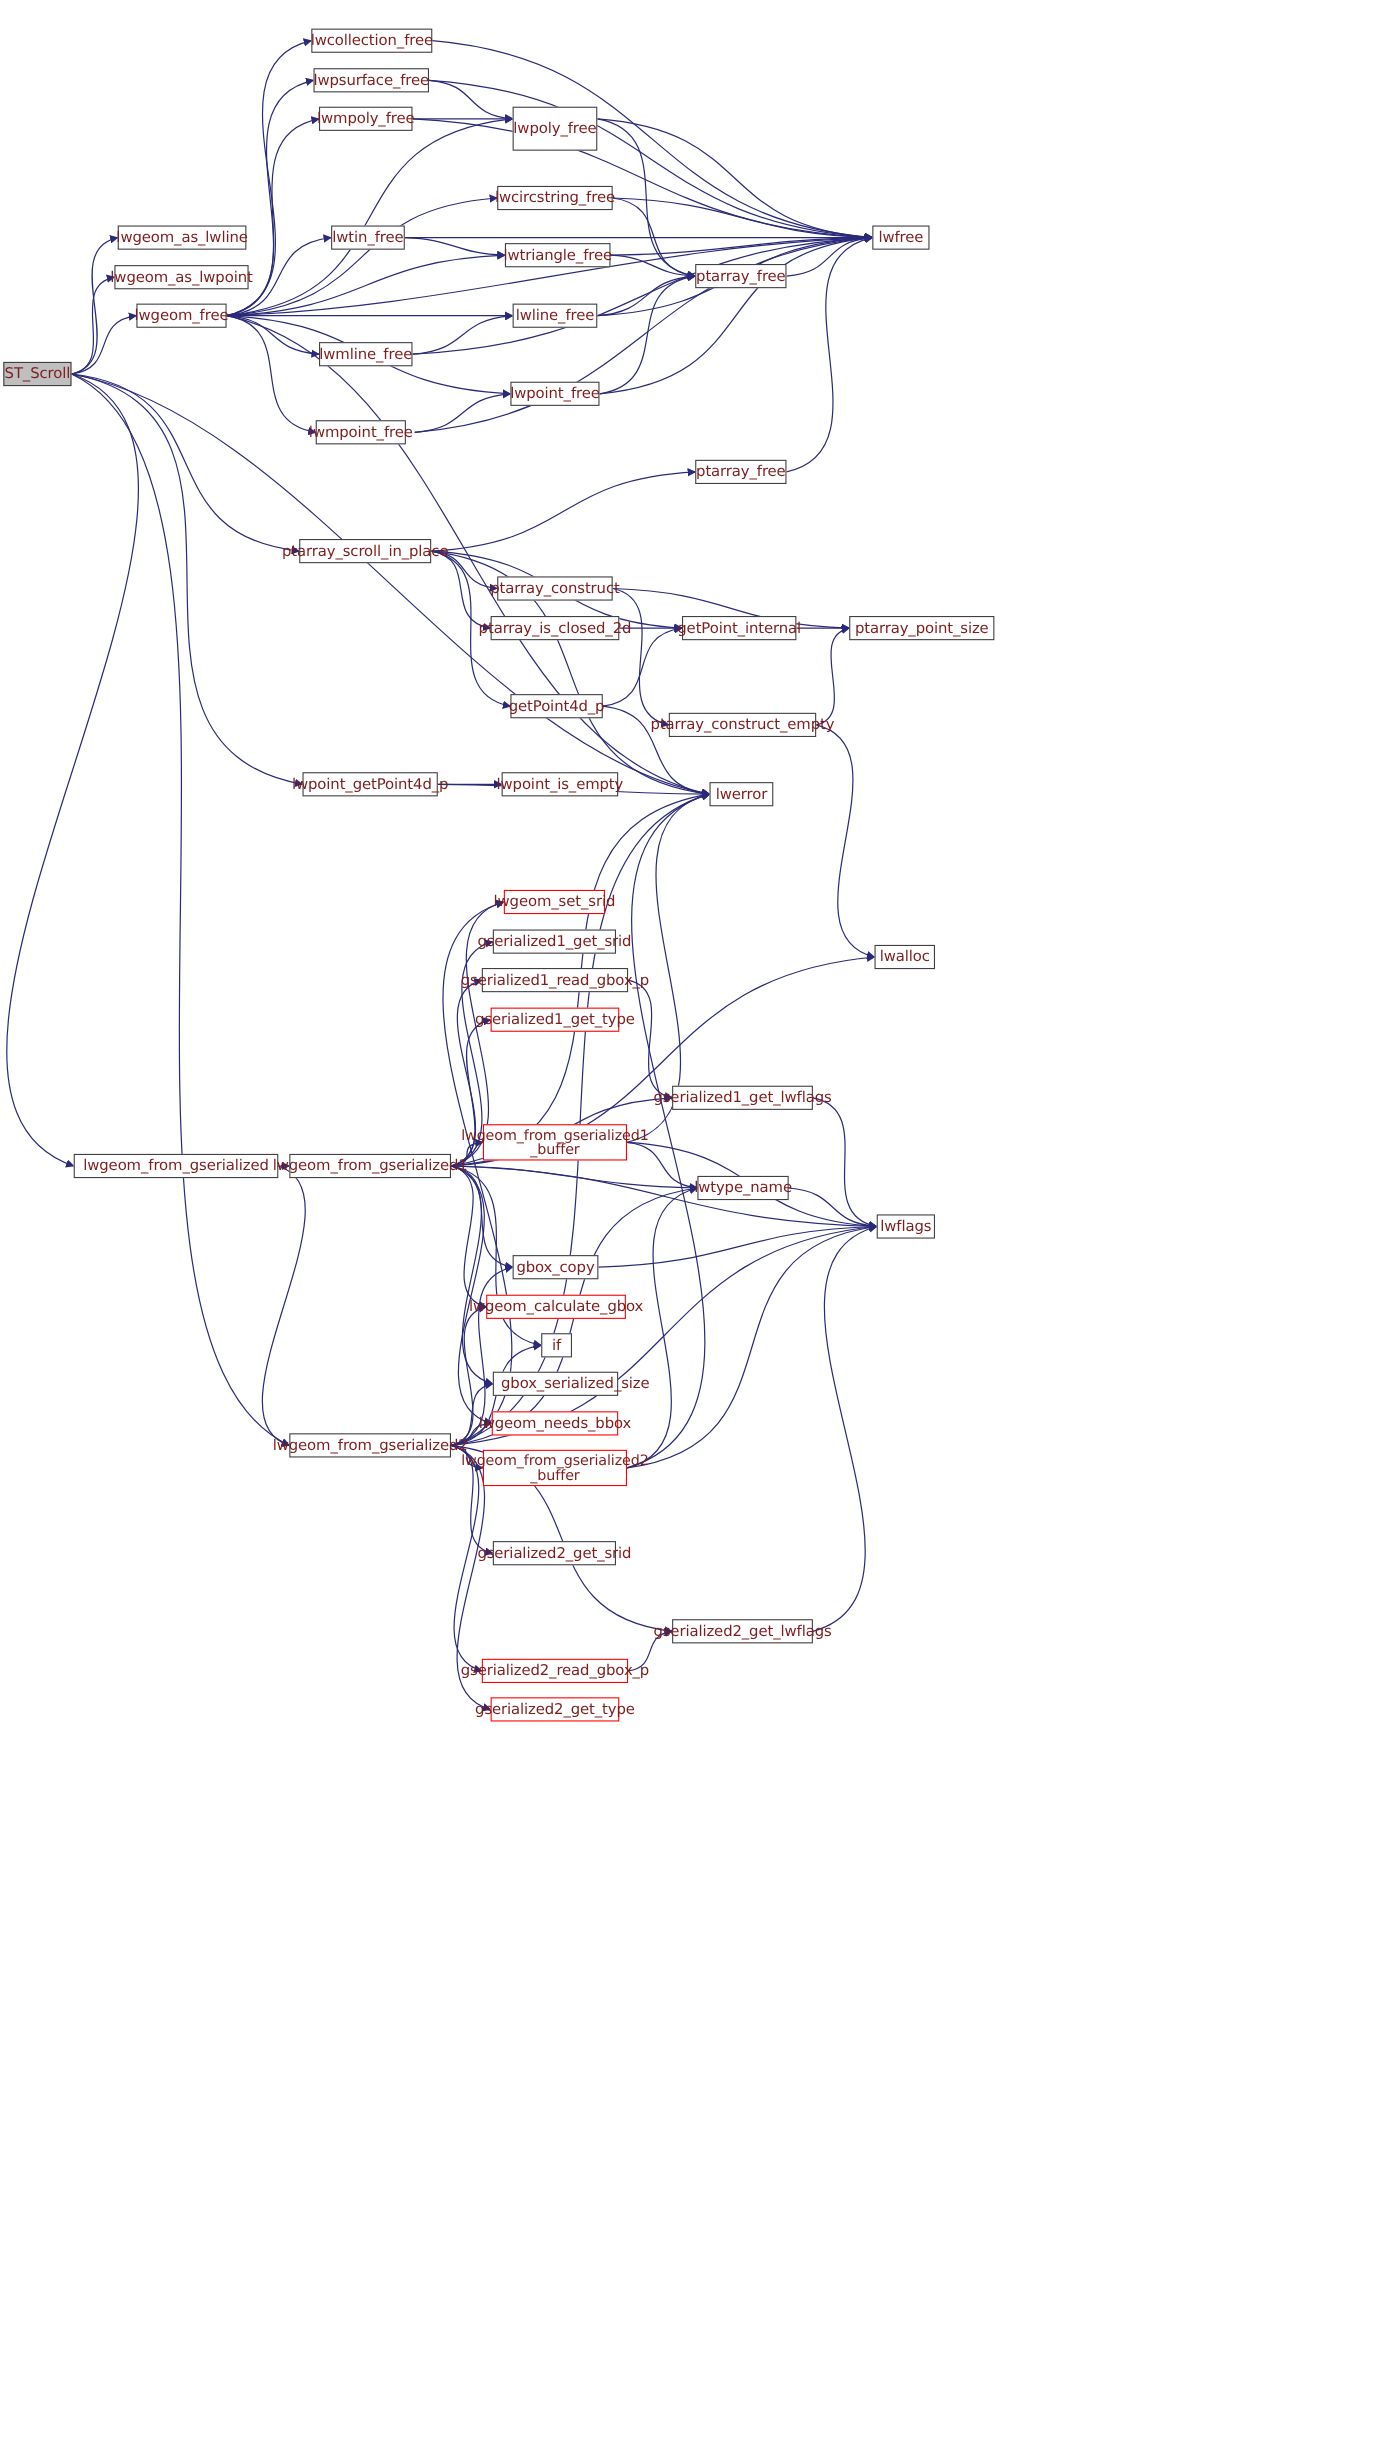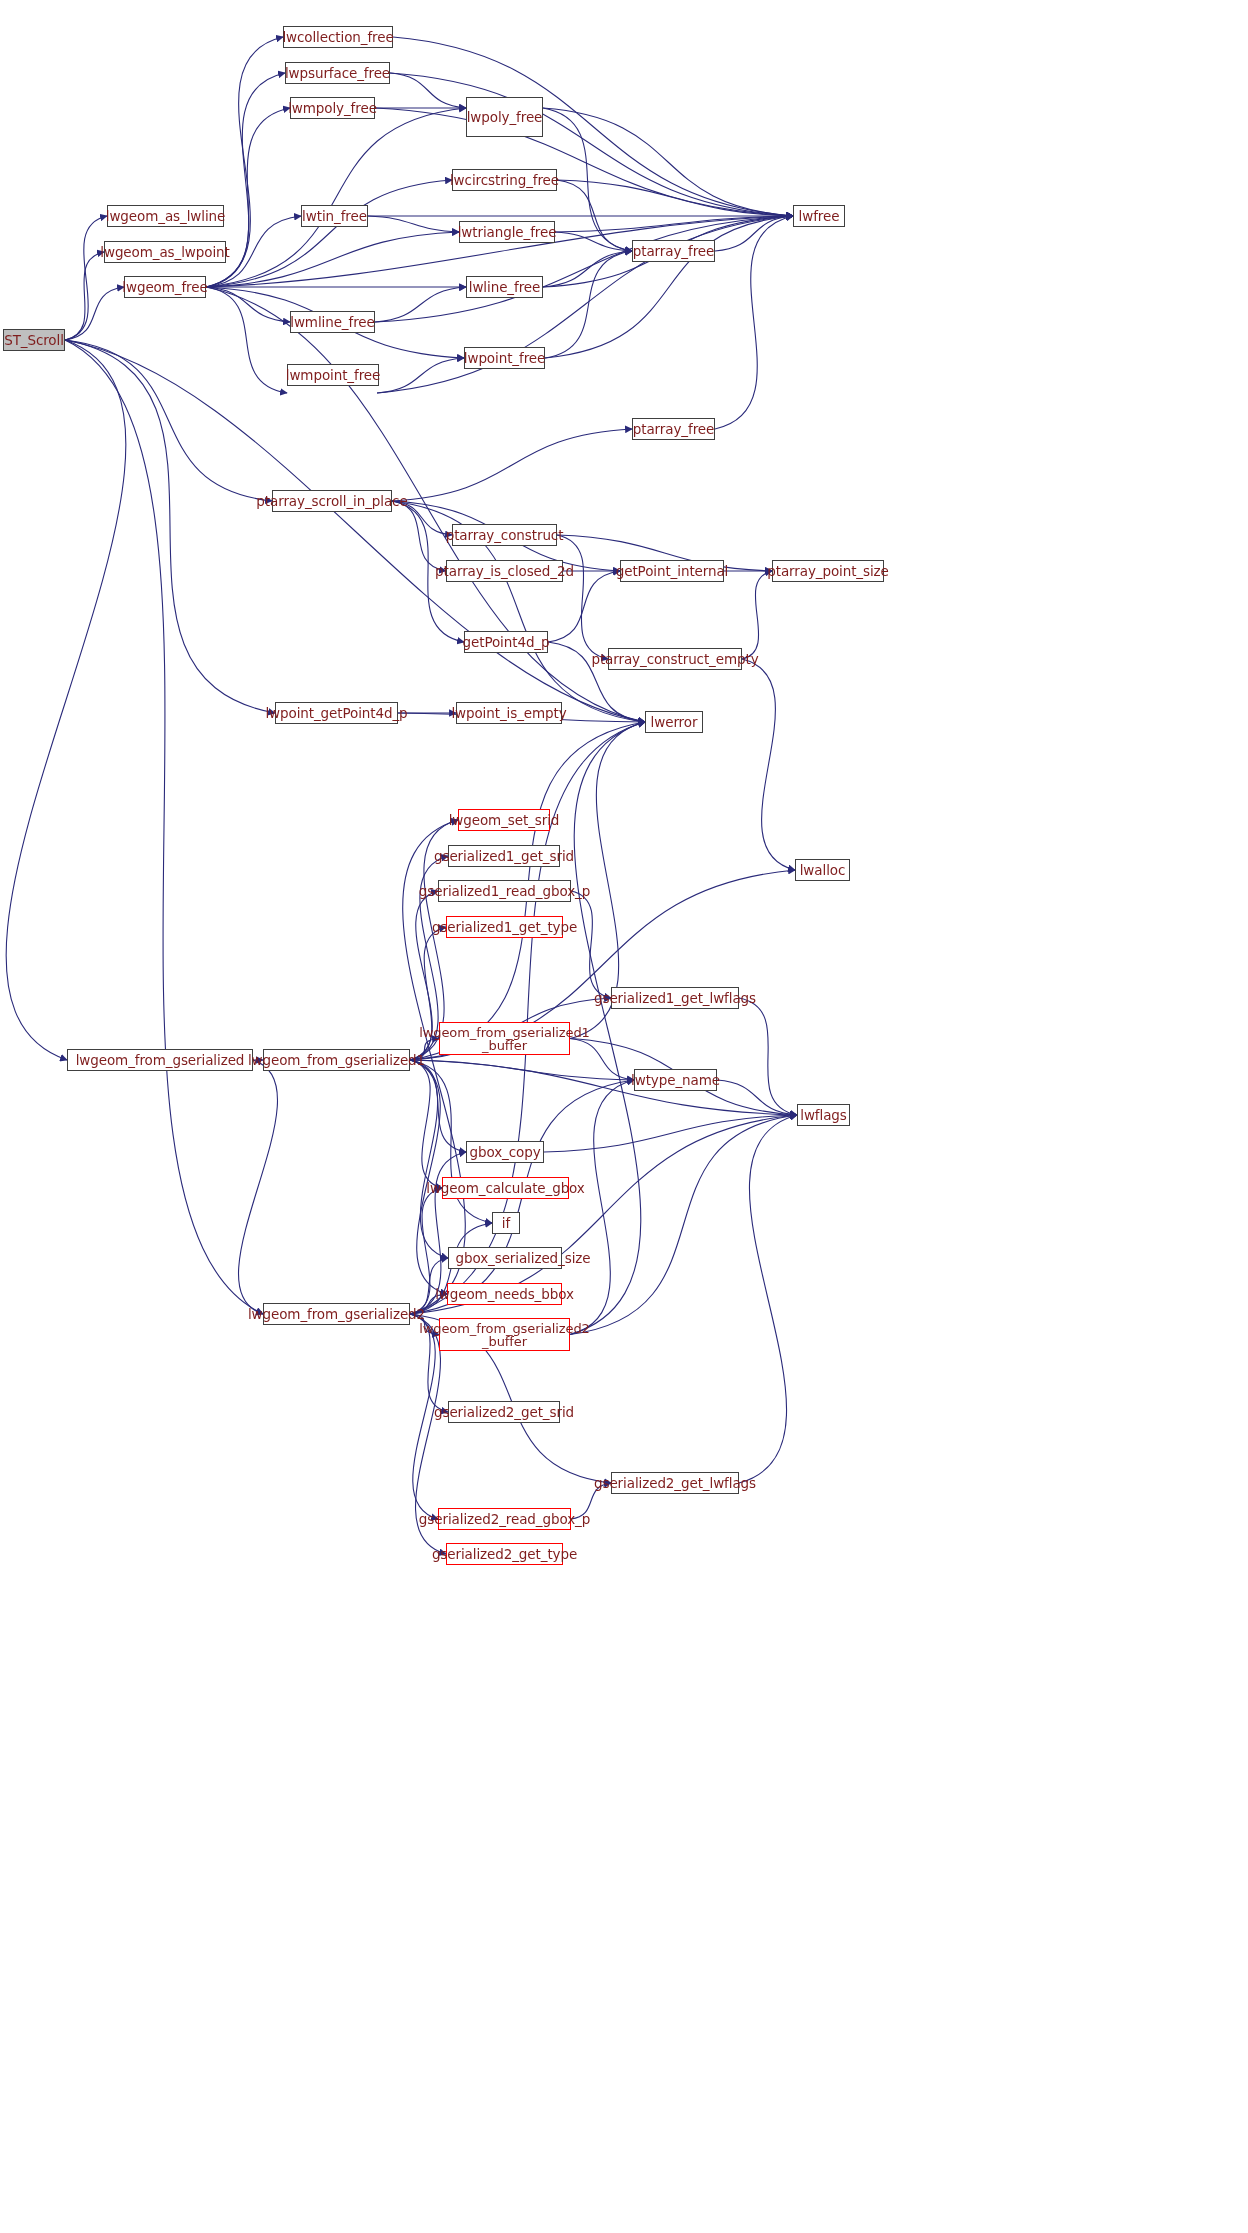--- a/index.html
+++ b/index.html
@@ -184,27 +184,27 @@
       <div class="node plain" style="left: 290px; top: 97px; width: 85px; height: 22px;">lwmpoly_free</div>
       <div class="node plain" style="left: 466px; top: 97px; width: 77px; height: 40px;">lwpoly_free</div>
       <div class="node plain" style="left: 452px; top: 169px; width: 105px; height: 22px;">lwcircstring_free</div>
       <div class="node plain" style="left: 301px; top: 205px; width: 67px; height: 22px;">lwtin_free</div>
       <div class="node plain" style="left: 459px; top: 221px; width: 96px; height: 22px;">lwtriangle_free</div>
       <div class="node plain" style="left: 632px; top: 240px; width: 83px; height: 22px;">ptarray_free</div>
       <div class="node plain" style="left: 793px; top: 205px; width: 52px; height: 22px;">lwfree</div>
       <div class="node plain" style="left: 466px; top: 276px; width: 77px; height: 22px;">lwline_free</div>
       <div class="node plain" style="left: 290px; top: 311px; width: 85px; height: 22px;">lwmline_free</div>
       <div class="node plain" style="left: 464px; top: 347px; width: 81px; height: 22px;">lwpoint_free</div>
-      <div class="node plain" style="left: 287px; top: 364px; width: 92px; height: 22px;">lwmpoint_free</div>
+      <div class="node plain" style="left: 287px; top: 382px; width: 82px; height: 22px;">lwmpoint_free</div>
       <div class="node plain" style="left: 632px; top: 418px; width: 83px; height: 22px;">ptarray_free</div>
       <div class="node plain" style="left: 272px; top: 490px; width: 120px; height: 22px;">ptarray_scroll_in_place</div>
       <div class="node plain" style="left: 452px; top: 524px; width: 105px; height: 22px;">ptarray_construct</div>
       <div class="node plain" style="left: 446px; top: 560px; width: 117px; height: 22px;">ptarray_is_closed_2d</div>
       <div class="node plain" style="left: 620px; top: 560px; width: 104px; height: 22px;">getPoint_internal</div>
-      <div class="node plain" style="left: 772px; top: 560px; width: 112px; height: 22px;">ptarray_point_size</div>
+      <div class="node plain" style="left: 772px; top: 560px; width: 132px; height: 22px;">ptarray_point_size</div>
       <div class="node plain" style="left: 464px; top: 631px; width: 84px; height: 22px;">getPoint4d_p</div>
       <div class="node plain" style="left: 608px; top: 648px; width: 134px; height: 22px;">ptarray_construct_empty</div>
       <div class="node plain" style="left: 275px; top: 702px; width: 123px; height: 22px;">lwpoint_getPoint4d_p</div>
       <div class="node plain" style="left: 456px; top: 702px; width: 106px; height: 22px;">lwpoint_is_empty</div>
       <div class="node plain" style="left: 645px; top: 711px; width: 58px; height: 22px;">lwerror</div>
       <div class="node hot" style="left: 458px; top: 809px; width: 92px; height: 22px;">lwgeom_set_srid</div>
       <div class="node plain" style="left: 448px; top: 845px; width: 112px; height: 22px;">gserialized1_get_srid</div>
       <div class="node plain" style="left: 438px; top: 880px; width: 133px; height: 22px;">gserialized1_read_gbox_p</div>
       <div class="node hot" style="left: 446px; top: 916px; width: 117px; height: 22px;">gserialized1_get_type</div>
       <div class="node plain" style="left: 795px; top: 859px; width: 55px; height: 22px;">lwalloc</div>

